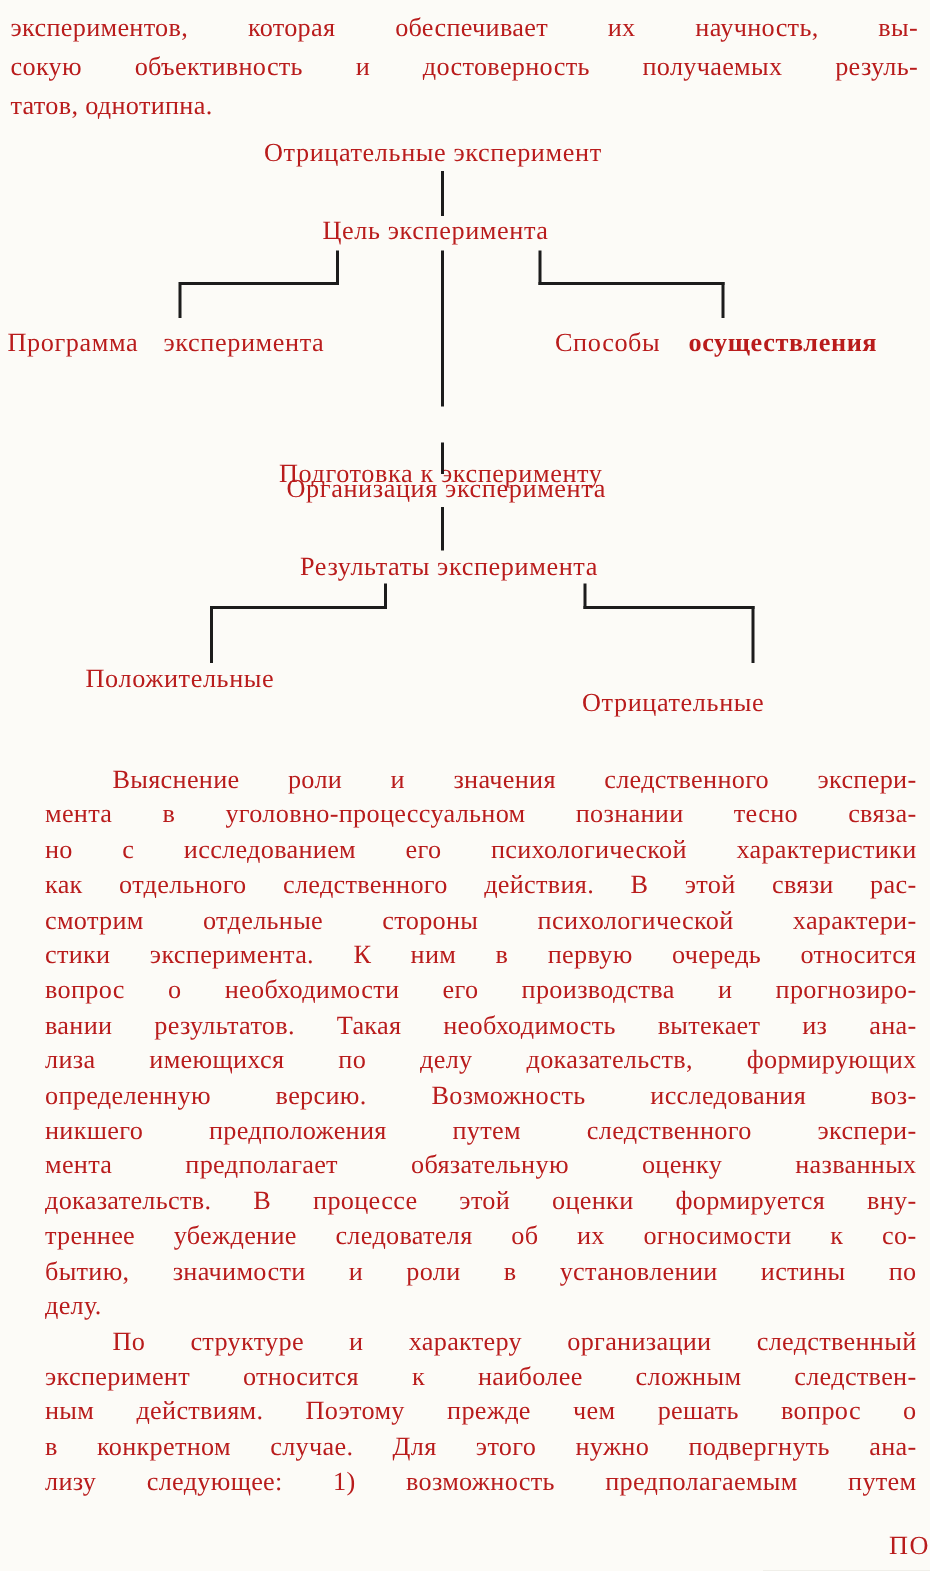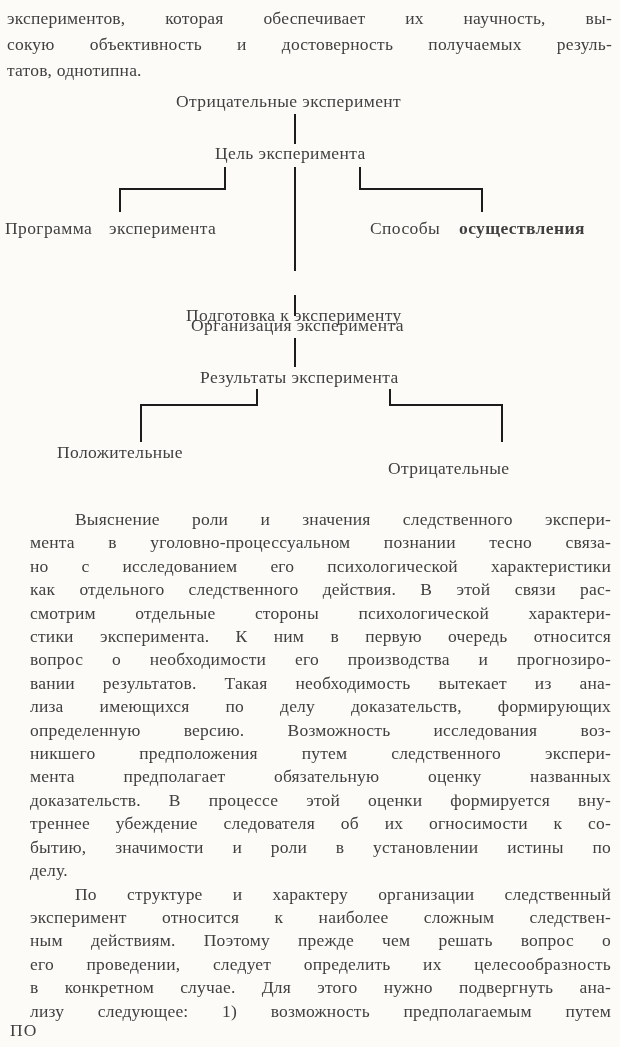--- a/index.html
+++ b/index.html
@@ -1,21 +1,21 @@
 <!DOCTYPE html>
 <html><head>
 <meta charset="utf-8">
 <style>
   html,body { margin:0; padding:0; background:#e8e6e0; }
   .page {
     position:relative;
     width:620px; height:1047px;
     margin:0 auto;
     background:#fcfbf7;
-    color:#404040;
+    color:#b91c1c;
     font-family:"Liberation Serif", serif;
     overflow:hidden;
   }
   
   .top-para {
     position:absolute; top:5px; left:7px; right:8px;
     font-size:17.5px; line-height:26px; letter-spacing:0.2px;
   }
   .body-text {
     position:absolute; top:508px; left:30px; right:9px;
@@ -31,21 +31,21 @@
     font-size:17.5px;
   }
   .node { position:absolute; white-space:nowrap; letter-spacing:0.4px; }
   .node.gap  { word-spacing:12px; }
   .b { font-weight:bold; }
   .v { position:absolute; width:2px;  background:#1c1c1c; }
   .h { position:absolute; height:2px; background:#1c1c1c; }
   
   .footer {
     position:absolute; top:1020px; left:0; right:0;
-    text-align:left; font-size:17.5px; letter-spacing:1px;padding-left:10px;
+    text-align:right; font-size:17.5px; letter-spacing:1px;
   }
 </style>
 </head>
 <body>
 
 <div class="page">
 
   <div class="top-para">
     <div class="jline">экспериментов, которая обеспечивает их научность, вы-</div>
     <div class="jline">сокую объективность и достоверность получаемых резуль-</div>
@@ -110,21 +110,20 @@
       <div class="jline">мента предполагает обязательную оценку названных</div>
       <div class="jline">доказательств. В процессе этой оценки формируется вну-</div>
       <div class="jline">треннее убеждение следователя об их огносимости к со-</div>
       <div class="jline">бытию, значимости и роли в установлении истины по</div>
       <div class="lline">делу.</div>
     </div>
     <div>
       <div class="jline indent">По структуре и характеру организации следственный</div>
       <div class="jline">эксперимент относится к наиболее сложным следствен-</div>
       <div class="jline">ным действиям. Поэтому прежде чем решать вопрос о</div>
-      <div class="jline">его проведении, следует определить их целесообразность</div>
       <div class="jline">в конкретном случае. Для этого нужно подвергнуть ана-</div>
       <div class="jline">лизу следующее: 1)  возможность предполагаемым путем</div>
     </div>
   </div>
 
   <div class="footer">ПО</div>
 
 </div>
 
 </body></html>

